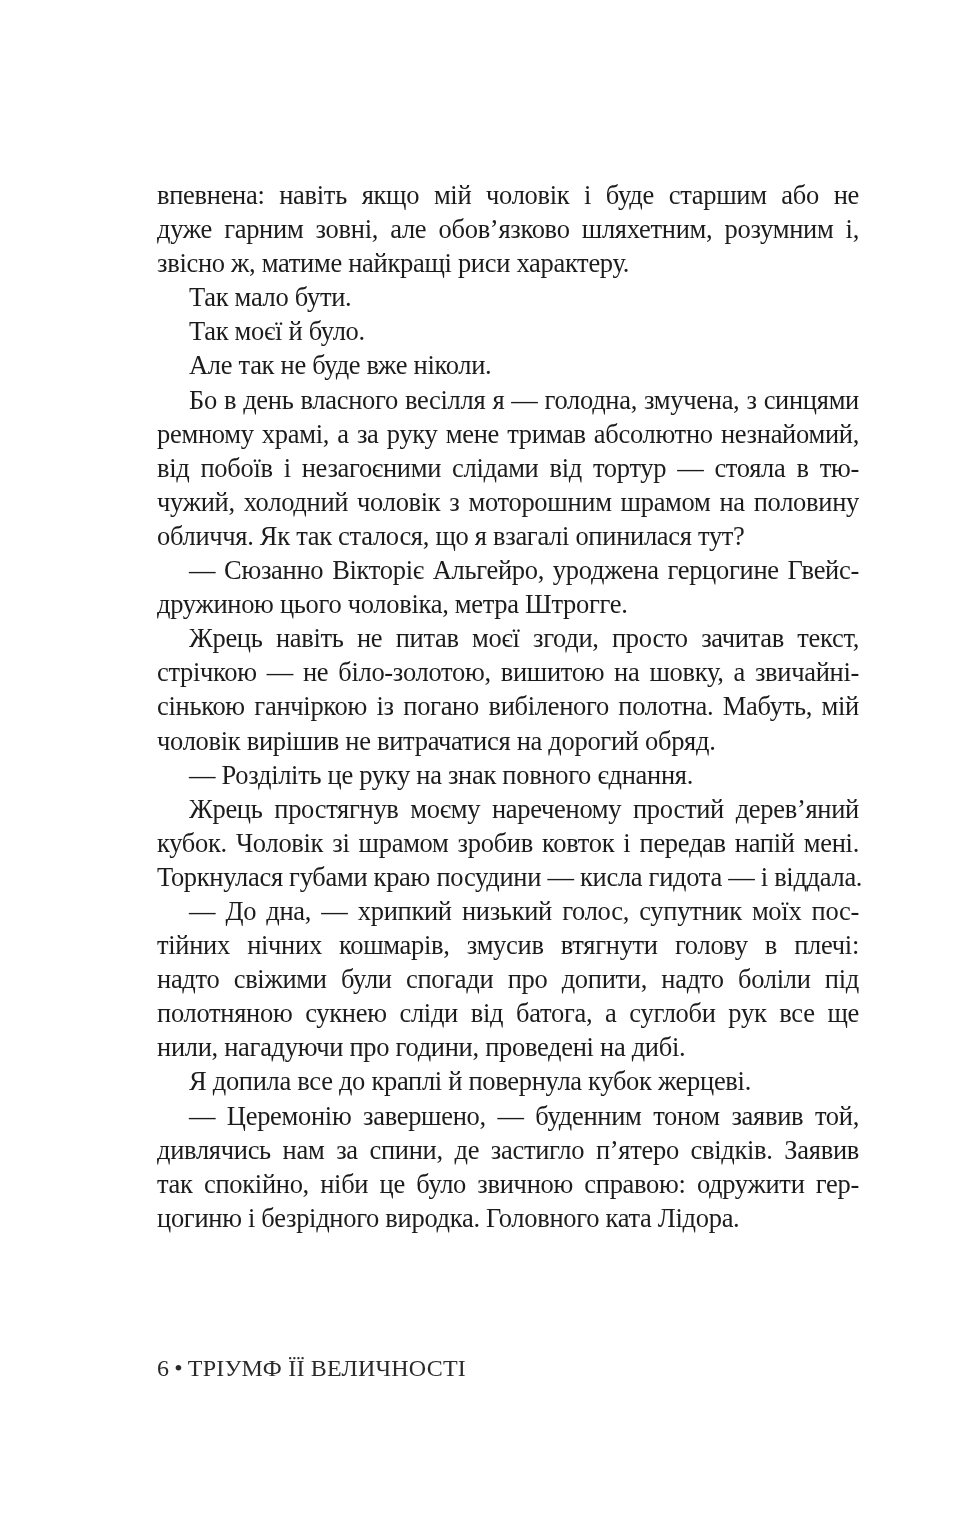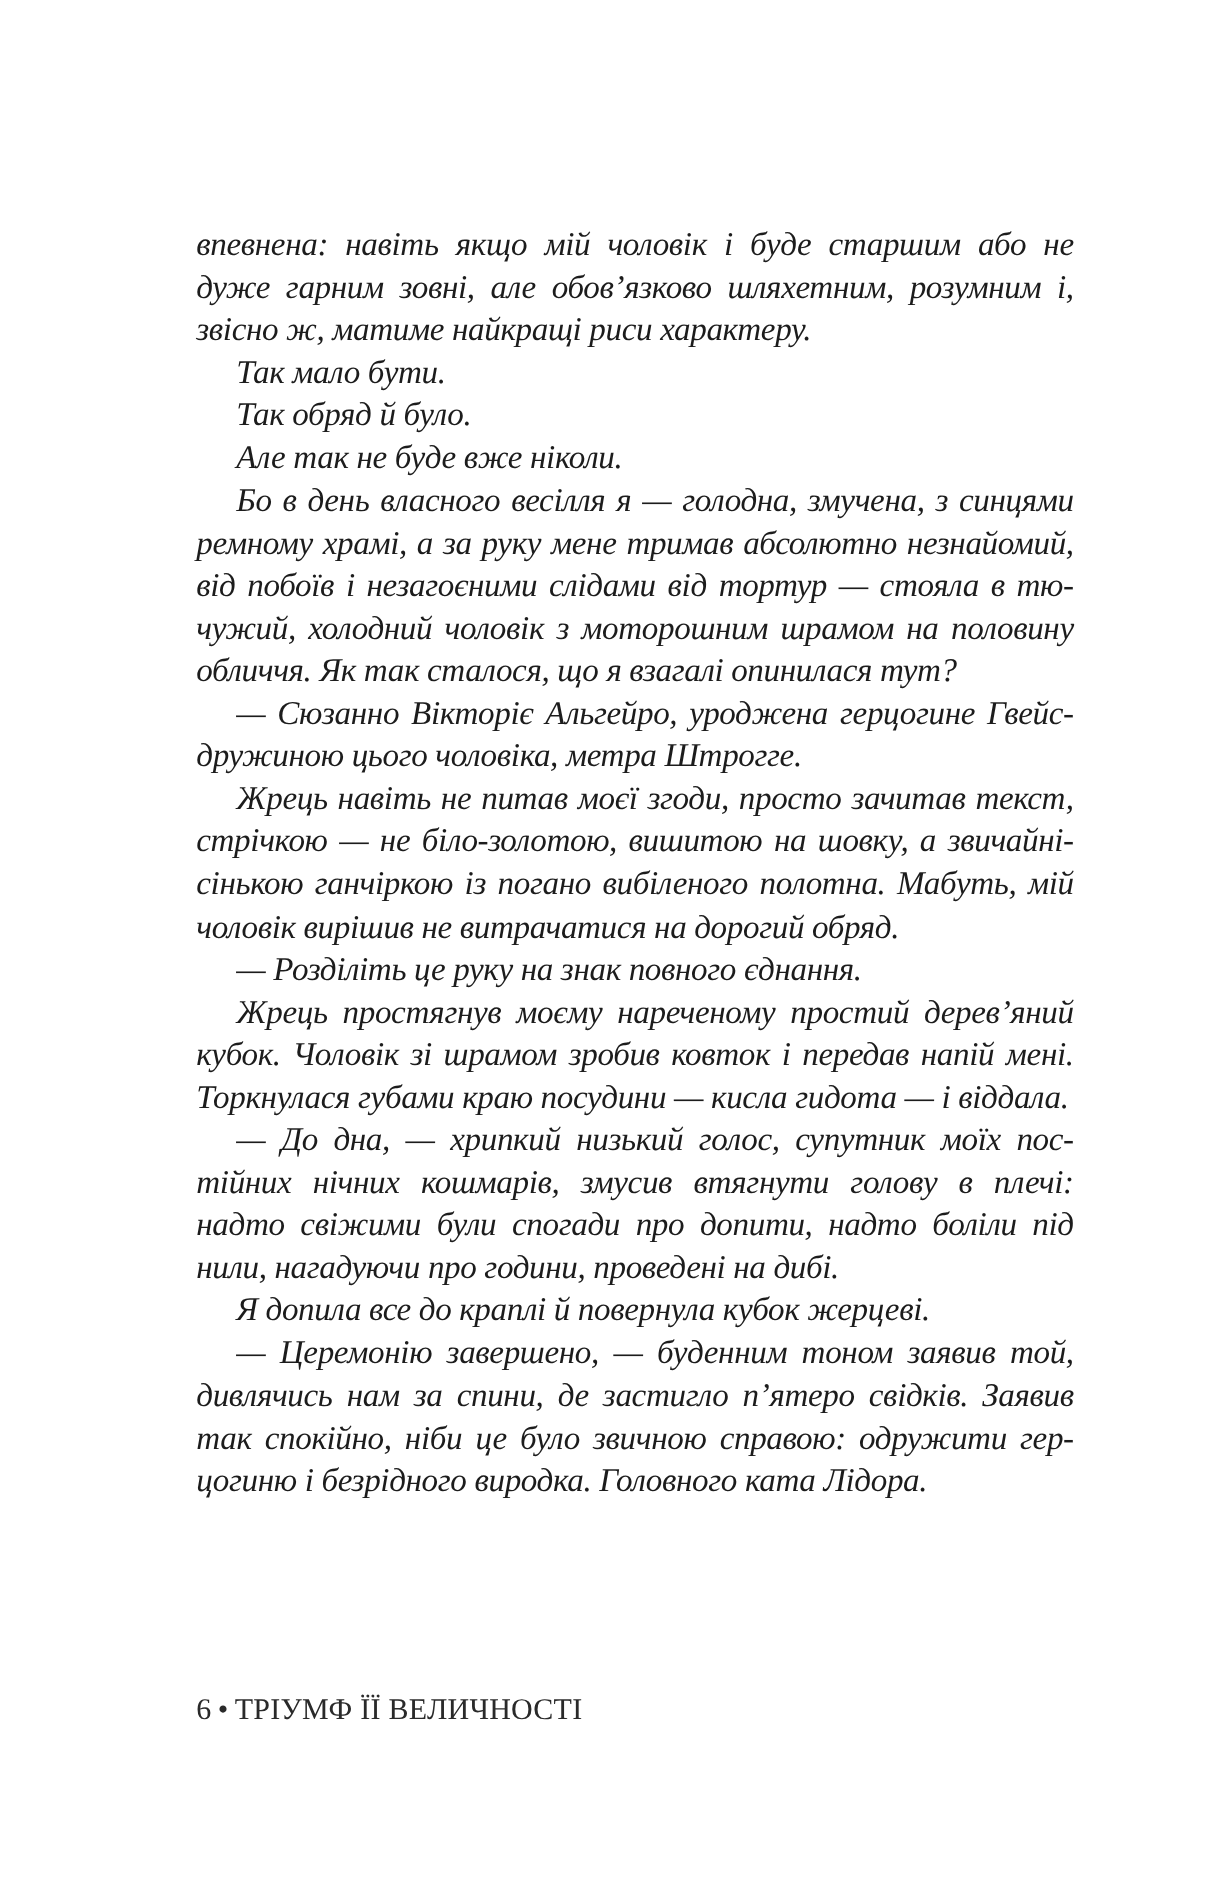--- a/index.html
+++ b/index.html
@@ -3,58 +3,59 @@
 <meta charset="utf-8">
 <style>
   html, body { margin: 0; padding: 0; background: #ffffff; }
   body { width: 980px; height: 1521px; position: relative; overflow: hidden; }
   .page {
     position: absolute; left: 157px; top: 178px; width: 702px;
     font-family: "Liberation Serif", "DejaVu Serif", serif;
     font-size: 26.5px; line-height: 34.1px; color: #1c1c1c;
     letter-spacing: -0.3px;
   }
-  .line { display: block; height: 34.1px; white-space: nowrap; text-align: justify; text-align-last: justify; font-style: italic; }
+  .line { display: block; height: 34.1px; white-space: nowrap; text-align: justify; text-align-last: justify; }
   .line.last { text-align: right; text-align-last: left; }
   .line.indent { padding-left: 32px; }
   .footer {
     position: absolute; left: 157px; top: 1355px;
     font-family: "Liberation Serif", "DejaVu Serif", serif;
     font-size: 24px; color: #2a2a2a; letter-spacing: 0.2px;
   }
   .footer .sep { margin: 0 5px; }
 </style>
 </head>
 <body>
 
 <div class="page" id="page-body">
     <span class="line">впевнена: навіть якщо мій чоловік і буде старшим або не</span>
     <span class="line">дуже гарним зовні, але обов’язково шляхетним, розумним і,</span>
     <span class="line last">звісно ж, матиме найкращі риси характеру.</span>
     <span class="line indent last">Так мало бути.</span>
-    <span class="line indent last">Так обряд й було.</span>
+    <span class="line indent last">Так моєї й було.</span>
     <span class="line indent last">Але так не буде вже ніколи.</span>
     <span class="line indent">Бо в день власного весілля я — голодна, змучена, з синцями</span>
     <span class="line">ремному храмі, а за руку мене тримав абсолютно незнайомий,</span>
     <span class="line">від побоїв і незагоєними слідами від тортур — стояла в тю-</span>
     <span class="line">чужий, холодний чоловік з моторошним шрамом на половину</span>
     <span class="line last">обличчя. Як так сталося, що я взагалі опинилася тут?</span>
     <span class="line indent">— Сюзанно Вікторіє Альгейро, уроджена герцогине Гвейс-</span>
     <span class="line last">дружиною цього чоловіка, метра Штрогге.</span>
     <span class="line indent">Жрець навіть не питав моєї згоди, просто зачитав текст,</span>
     <span class="line">стрічкою — не біло-золотою, вишитою на шовку, а звичайні-</span>
     <span class="line">сінькою ганчіркою із погано вибіленого полотна. Мабуть, мій</span>
     <span class="line last">чоловік вирішив не витрачатися на дорогий обряд.</span>
     <span class="line indent last">— Розділіть це руку на знак повного єднання.</span>
     <span class="line indent">Жрець простягнув моєму нареченому простий дерев’яний</span>
     <span class="line">кубок. Чоловік зі шрамом зробив ковток і передав напій мені.</span>
     <span class="line last">Торкнулася губами краю посудини — кисла гидота — і віддала.</span>
     <span class="line indent">— До дна, — хрипкий низький голос, супутник моїх пос-</span>
     <span class="line">тійних нічних кошмарів, змусив втягнути голову в плечі:</span>
     <span class="line">надто свіжими були спогади про допити, надто боліли під</span>
+    <span class="line">полотняною сукнею сліди від батога, а суглоби рук все ще</span>
     <span class="line last">нили, нагадуючи про години, проведені на дибі.</span>
     <span class="line indent last">Я допила все до краплі й повернула кубок жерцеві.</span>
     <span class="line indent">— Церемонію завершено, — буденним тоном заявив той,</span>
     <span class="line">дивлячись нам за спини, де застигло п’ятеро свідків. Заявив</span>
     <span class="line">так спокійно, ніби це було звичною справою: одружити гер-</span>
     <span class="line last">цогиню і безрідного виродка. Головного ката Лідора.</span>
   </div>
 
 <div class="footer">
   <span>6</span><span class="sep">•</span><span>ТРІУМФ ЇЇ ВЕЛИЧНОСТІ</span>

